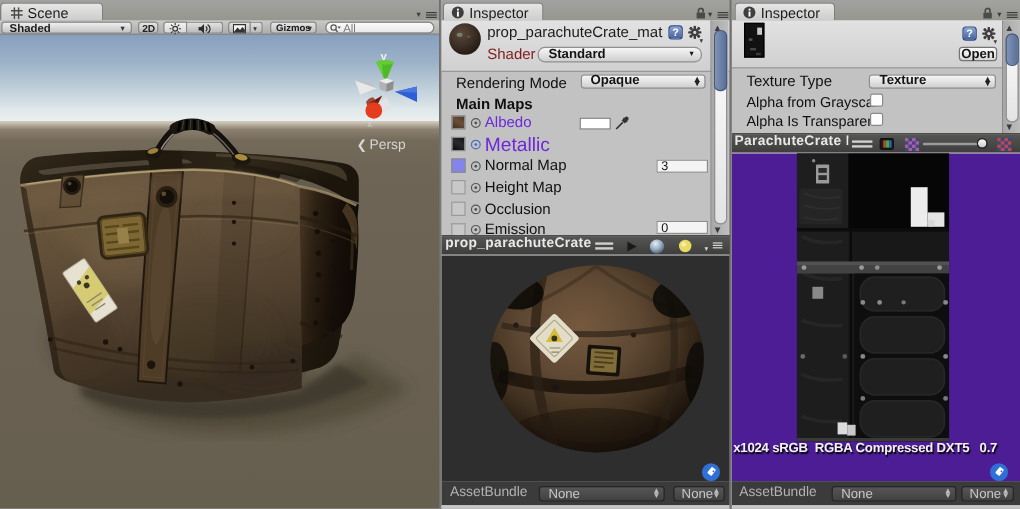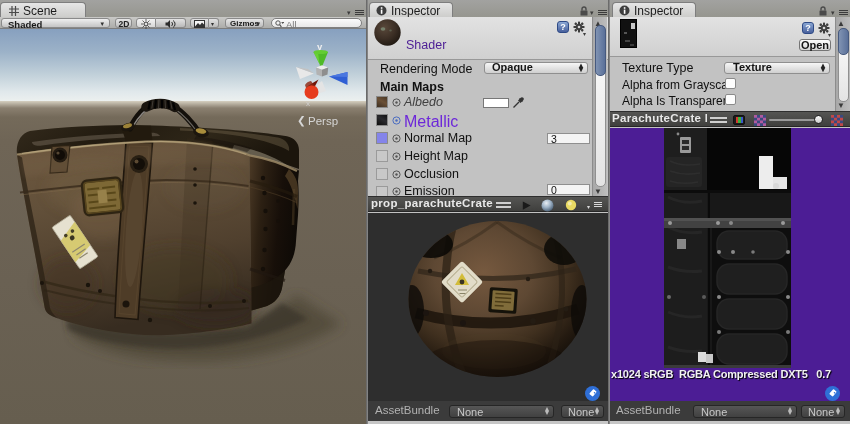--- a/index.html
+++ b/index.html
@@ -264,55 +264,60 @@
         <radialGradient id="mball" cx="38%" cy="32%" r="75%">
       <stop offset="0%" stop-color="#59483a"></stop>
           <stop offset="55%" stop-color="#3c2f25"></stop>
           <stop offset="100%" stop-color="#1e1711"></stop>
     </radialGradient>
       </defs>
     <circle cx="13.5" cy="13.5" r="13.2" fill="url(#mball)"></circle>
     <ellipse cx="9" cy="10" rx="2.4" ry="1.8" fill="#7e8f78" opacity="0.8"></ellipse>
     <ellipse cx="16.5" cy="11.5" rx="1.3" ry="1" fill="#6e7f6a" opacity="0.55"></ellipse>
   </svg>
+  <span class="abs" style="left:38px;top:20px;font-size:12.5px;color:#1b1b1b;">prop_parachuteCrate_mat</span>
   <div class="abs" style="left:189px;top:21px;width:12px;height:12px;background:linear-gradient(#8aa7d4,#48609c);border:1px solid #2e4a86;border-radius:3px;color:#fff;font-size:9px;font-weight:bold;text-align:center;line-height:11px;">?</div>
   <svg width="12" height="12" style="position:absolute;left:205px;top:21px;" viewBox="0 0 12 12">
     <g fill="#3d3d3d">
         <circle cx="6" cy="6" r="3.2"></circle>
     <rect x="5" y="0.5" width="2" height="3" rx="0.6"></rect>
         <rect x="5" y="8.5" width="2" height="3" rx="0.6"></rect>
     <rect x="0.5" y="5" width="3" height="2" rx="0.6"></rect>
         <rect x="8.5" y="5" width="3" height="2" rx="0.6"></rect>
     <rect x="1.6" y="1.6" width="2.4" height="2.4" rx="0.6" transform="rotate(45 2.8 2.8)"></rect>
     <rect x="8" y="1.6" width="2.4" height="2.4" rx="0.6" transform="rotate(45 9.2 2.8)"></rect>
     <rect x="1.6" y="8" width="2.4" height="2.4" rx="0.6" transform="rotate(45 2.8 9.2)"></rect>
     <rect x="8" y="8" width="2.4" height="2.4" rx="0.6" transform="rotate(45 9.2 9.2)"></rect>
       </g>
     <circle cx="6" cy="6" r="1.3" fill="#d8d8d8"></circle>
   </svg>
   <div class="abs" style="left:215px;top:30px;color:#3d3d3d;font-size:6px;">▾</div>
-  <span class="abs" style="left:38px;top:38px;font-size:12.5px;color:#4c1d95;">Shader</span>
+  <span class="abs" style="left:38px;top:38px;font-size:12.5px;color:#7f1d1d;">Shader</span>
+  <div class="ddl" style="left:80px;top:38.5px;width:137px;height:13px;border-radius:6px;">
+    <span style="position:absolute;left:8px;top:-1px;">Standard</span>
+    <span style="position:absolute;right:6px;top:1px;font-size:7px;font-weight:normal;">▾</span>
+  </div>
 
   <div class="abs" style="left:224px;top:17px;width:15px;height:179px;background:linear-gradient(90deg,#a8a8a8,#bdbdbd);border-left:1px solid #8c8c8c;"></div>
   <div class="abs" style="left:226px;top:19px;color:#3a3a3a;font-size:8px;">▲</div>
   <div class="abs" style="left:226.5px;top:27px;width:11px;height:160px;background:linear-gradient(#fdfdfd,#e3e3e3);border:1px solid #909090;border-radius:5px;"></div>
   <div class="abs" style="left:226.5px;top:25px;width:11px;height:51px;background:linear-gradient(90deg,#8093b3,#5a7099);border:1px solid #46597e;border-radius:5px;"></div>
   <div class="abs" style="left:226px;top:187px;color:#3a3a3a;font-size:8px;">▼</div>
   <span class="abs" style="left:12px;top:62px;font-size:12.5px;color:#101010;">Rendering Mode</span>
   <div class="ddl" style="left:116px;top:62px;width:104px;height:12px;">
     <span style="position:absolute;left:7px;top:-2px;">Opaque</span>
     <span class="updn" style="color:#222;">▴<br>▾</span>
   </div>
   <span class="abs" style="left:12px;top:80px;font-size:12.5px;font-weight:bold;color:#101010;">Main Maps</span>
   <div class="abs" style="left:8px;top:96px;width:12px;height:12px;border:1px solid #8a8a8a;background:linear-gradient(30deg,#3d2f22,#6b5036 55%,#4a3826);"></div>
   <svg width="9" height="9" style="position:absolute;left:24px;top:98px;" viewBox="0 0 9 9">
       <circle cx="4.5" cy="4.5" r="3.6" fill="none" stroke="#555" stroke-width="1"></circle>
       <circle cx="4.5" cy="4.5" r="1.2" fill="#555"></circle>
     </svg>
-  <span class="abs" style="left:36px;top:95px;font-size:12.5px;color:#404040;font-style:italic;">Albedo</span>
+  <span class="abs" style="left:36px;top:95px;font-size:12.5px;color:#6d28d9;">Albedo</span>
   <div class="abs" style="left:8px;top:114px;width:12px;height:12px;border:1px solid #8a8a8a;background:linear-gradient(30deg,#0d0d0d,#2a2a2e 55%,#121214);"></div>
   <svg width="9" height="9" style="position:absolute;left:24px;top:116px;" viewBox="0 0 9 9">
       <circle cx="4.5" cy="4.5" r="3.6" fill="none" stroke="#4a6cc0" stroke-width="1"></circle>
       <circle cx="4.5" cy="4.5" r="1.2" fill="#4a6cc0"></circle>
     </svg>
   <span class="abs" style="left:36px;top:113px;font-size:16px;color:#6d28d9;">Metallic</span>
   <div class="abs" style="left:8px;top:132px;width:12px;height:12px;border:1px solid #8a8a8a;background:#8484ea;"></div>
   <svg width="9" height="9" style="position:absolute;left:24px;top:134px;" viewBox="0 0 9 9">
       <circle cx="4.5" cy="4.5" r="3.6" fill="none" stroke="#555" stroke-width="1"></circle>
       <circle cx="4.5" cy="4.5" r="1.2" fill="#555"></circle>

